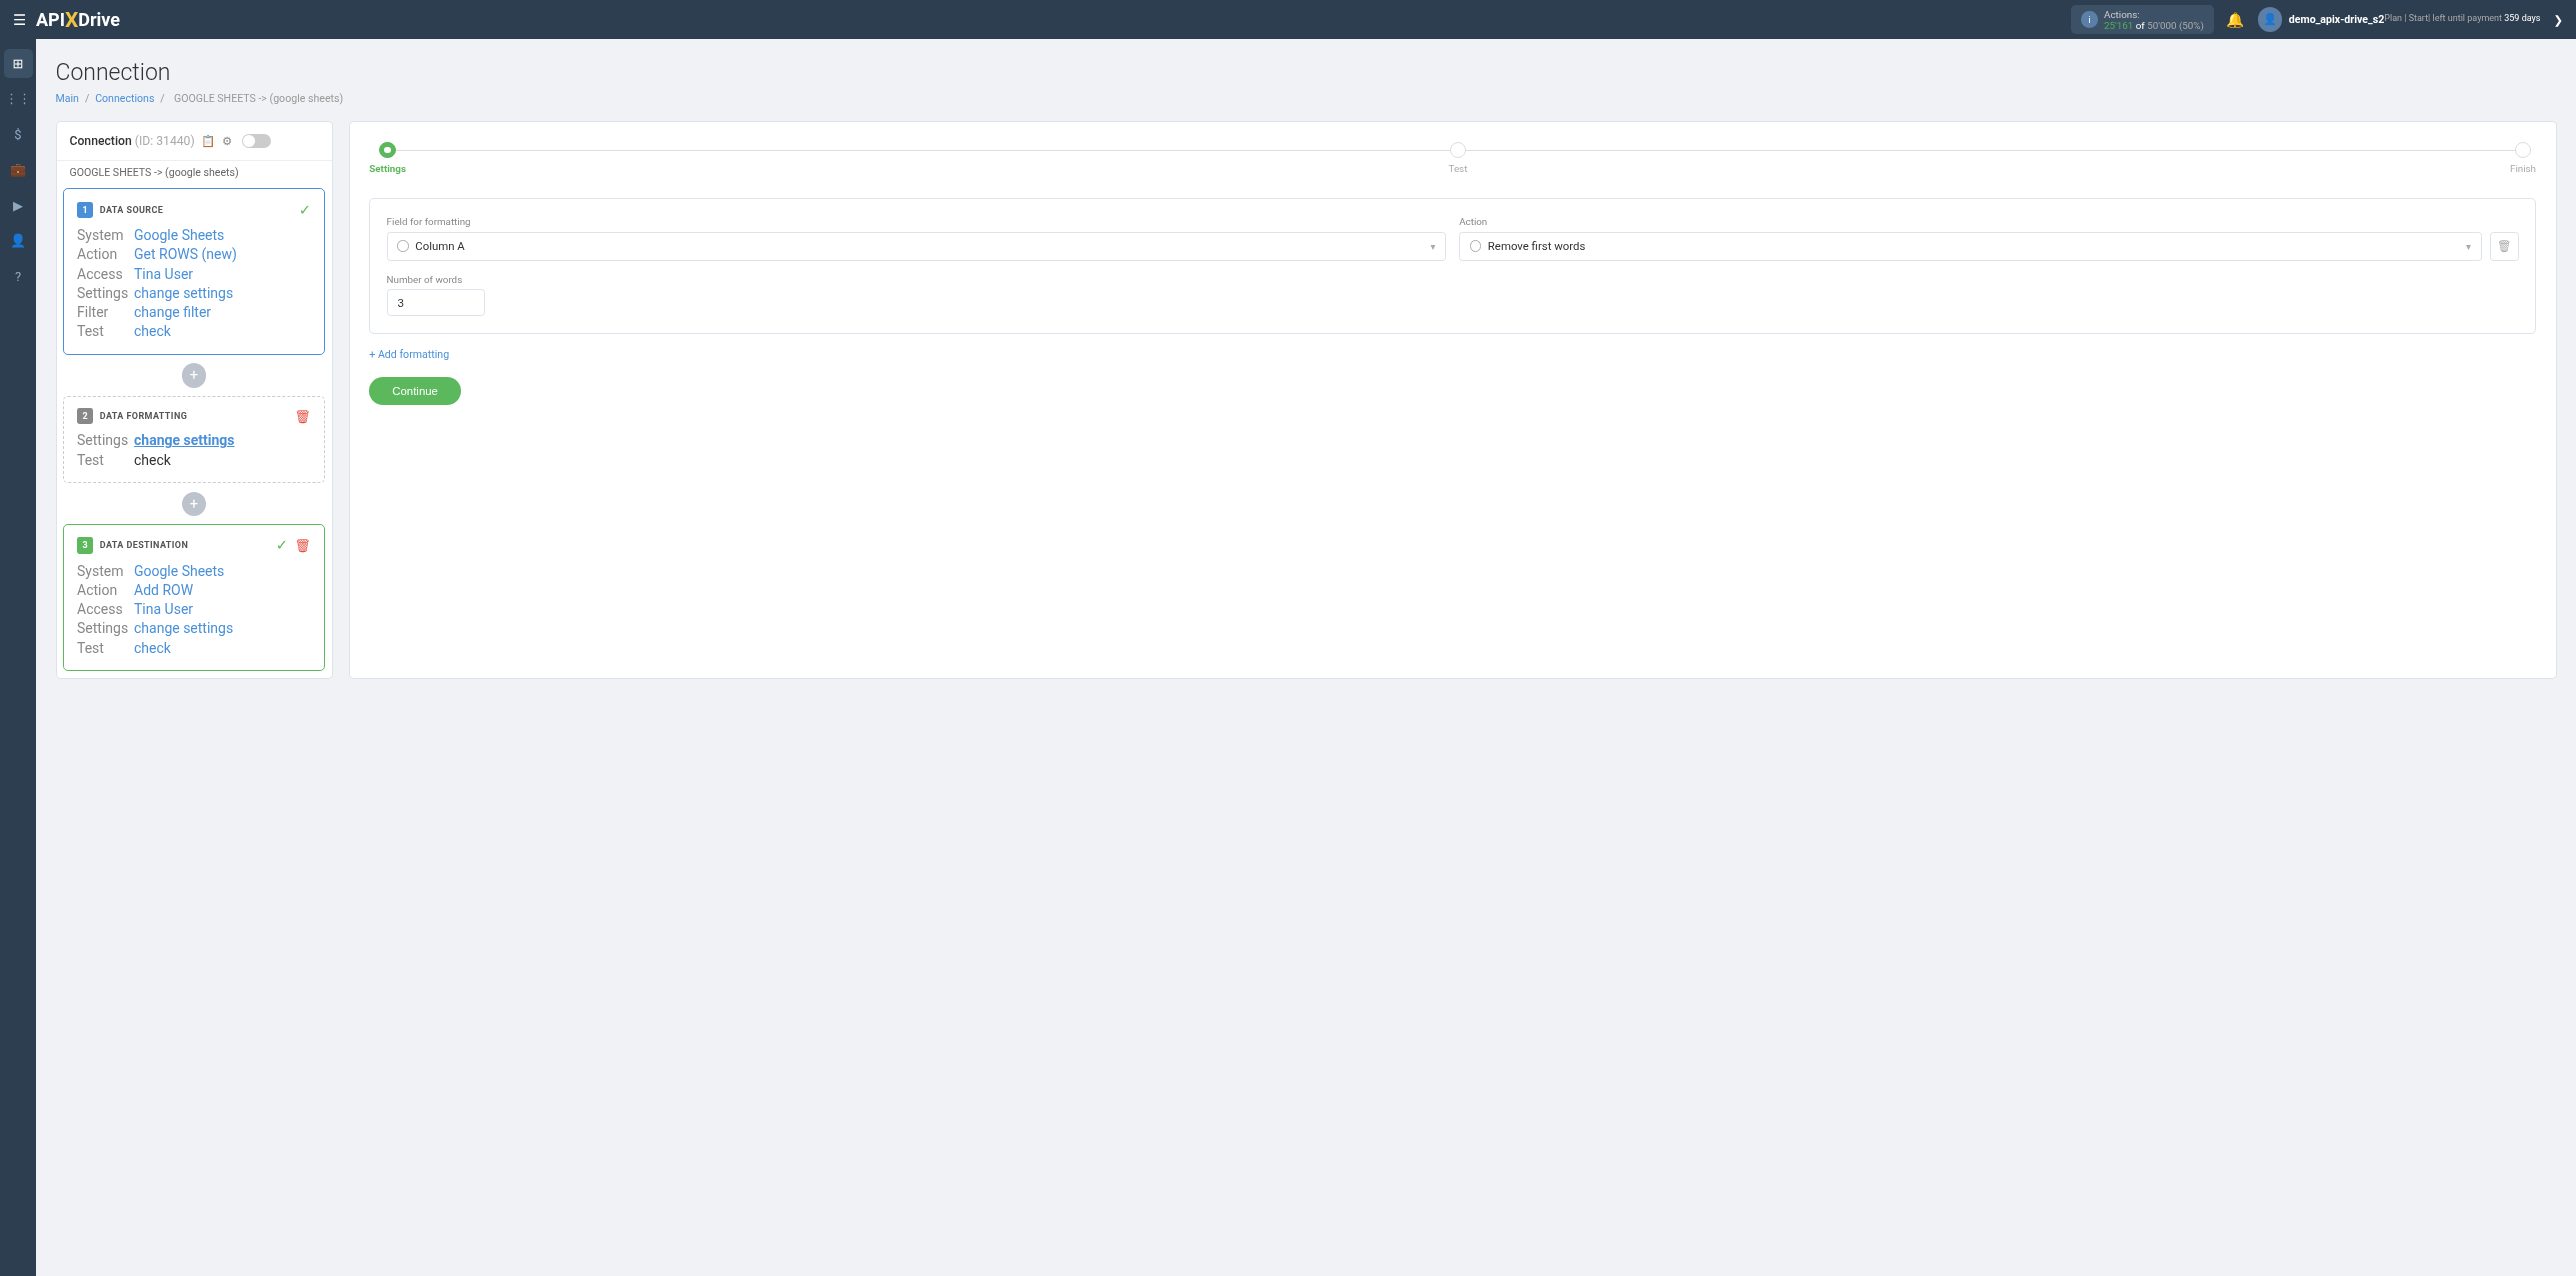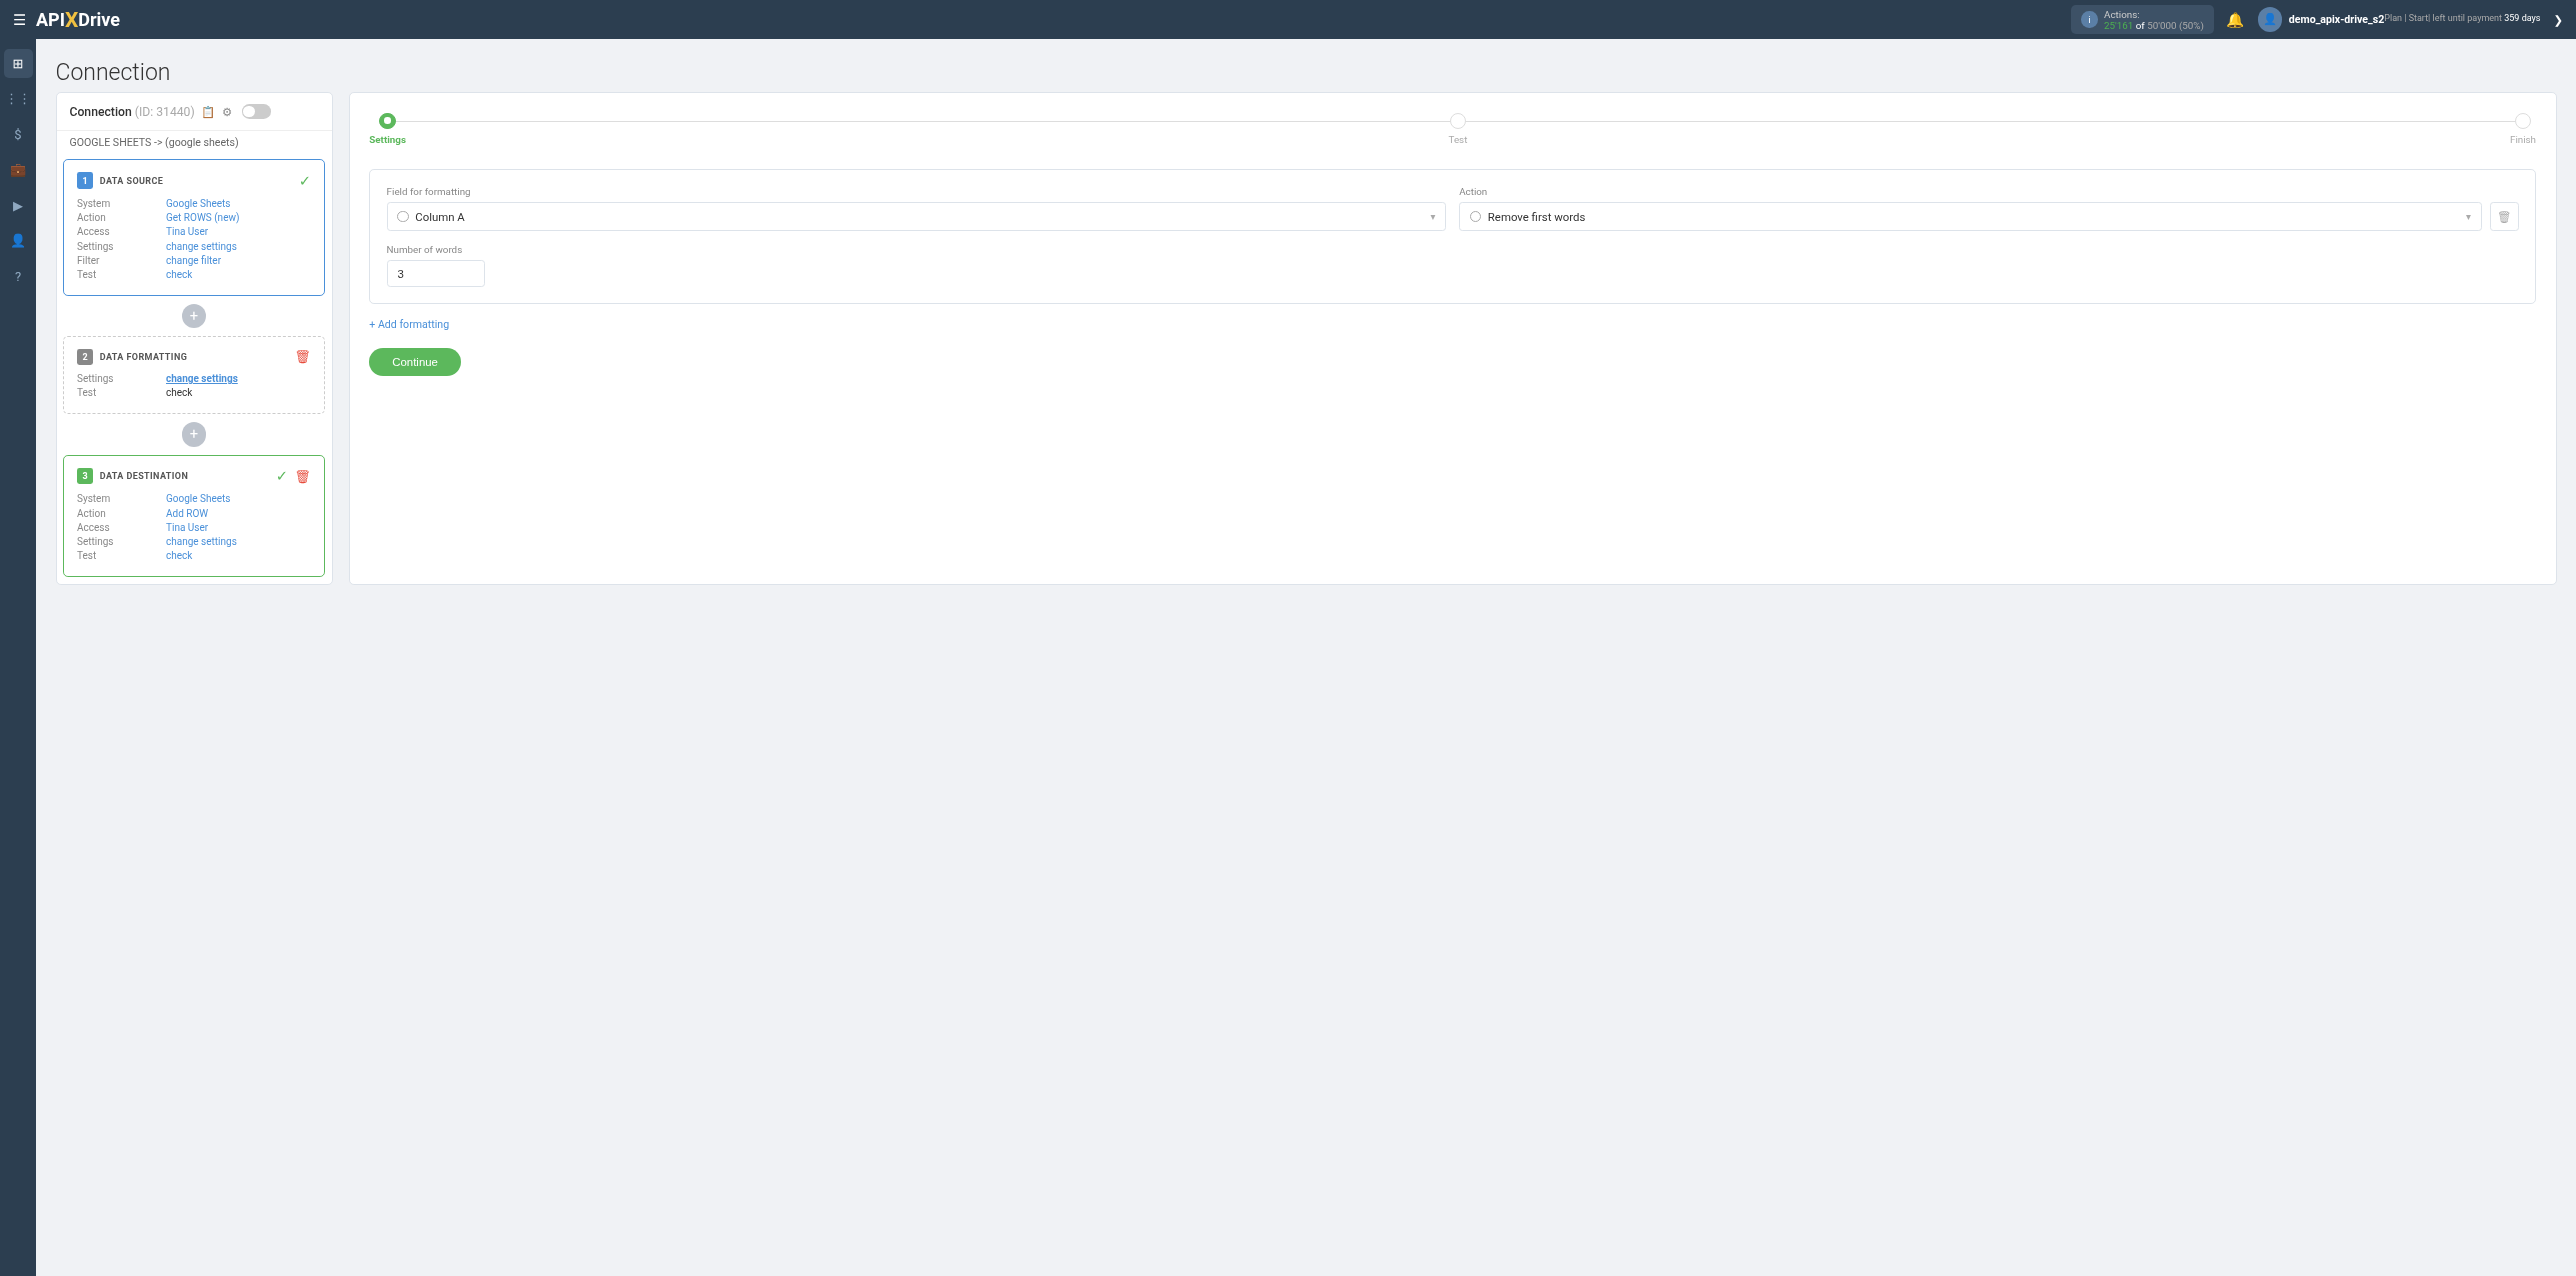--- a/index.html
+++ b/index.html
@@ -92,21 +92,21 @@
     .step-number {
       width: 16.3px; height: 16.3px; border-radius: 2.4px; background: #4a90d9; color: #fff;
       display: flex; align-items: center; justify-content: center; font-size: 9px;
       font-weight: bold; margin-right: 6.5px; flex-shrink: 0;
     }
     .step-number.green { background: #5cb85c; }
     .step-title { font-size: 9px; font-weight: bold; color: #555; letter-spacing: 0.4px; text-transform: uppercase; flex: 1; }
     .step-check { color: #5cb85c; font-size: 14.7px; }
     .step-delete { color: #e74c3c; cursor: pointer; font-size: 13px; }
 
-    .step-row { display: flex; align-items: center; margin-bottom: 3.3px; font-size: 10px; gap: 32px; }
+    .step-row { display: flex; align-items: center; margin-bottom: 3.3px; font-size: 14px; }
     .step-row-label { color: #888; width: 57px; flex-shrink: 0; }
     .step-row-value { color: #4a90d9; }
     .step-row-value.plain { color: #333; }
     .step-row-value.bold-link { color: #4a90d9; font-weight: bold; text-decoration: underline; cursor: pointer; }
     .step-row-value.link { color: #4a90d9; cursor: pointer; }
 
     .add-step-btn {
       display: flex; align-items: center; justify-content: center;
       width: 24.4px; height: 24.4px; border-radius: 50%; background: #bdc3cc;
       color: #fff; font-size: 14.7px; cursor: pointer; margin: 8.1px auto;
@@ -225,20 +225,27 @@
   <div class="sidebar-item">⋮⋮</div>
   <div class="sidebar-item">$</div>
   <div class="sidebar-item">💼</div>
   <div class="sidebar-item">▶</div>
   <div class="sidebar-item">👤</div>
   <div class="sidebar-item">?</div>
 </aside>
 
 <main class="main-content">
   <h1 class="page-title">Connection</h1>
+  <div class="breadcrumb">
+    <a>Main</a>
+    <span> / </span>
+    <a>Connections</a>
+    <span> / </span>
+    <span>GOOGLE SHEETS -&gt; (google sheets)</span>
+  </div>
 
   <div class="content-wrapper">
 
     <div class="left-panel">
 
       <div class="wrapper-card">
         <div style="padding: 11.4px 13px; border-bottom: 0.8px solid #eee; display:flex; align-items:center; gap:6.5px;">
           <span style="font-size:12.2px;font-weight:500;">
             <span>Connection</span>
             <span style="color:#aaa; font-weight:400;">(ID: 31440)</span>

